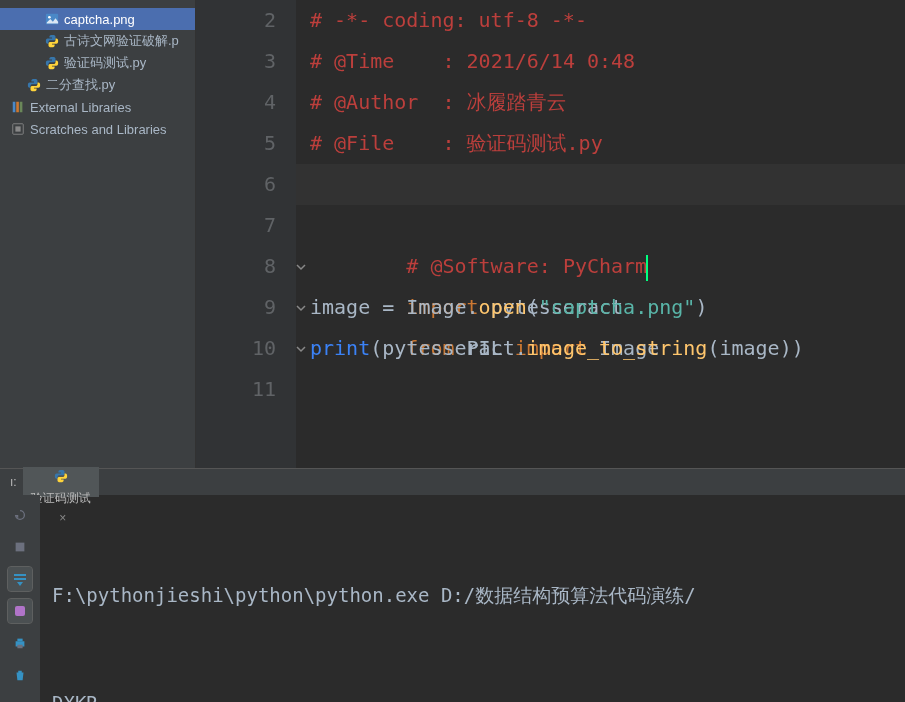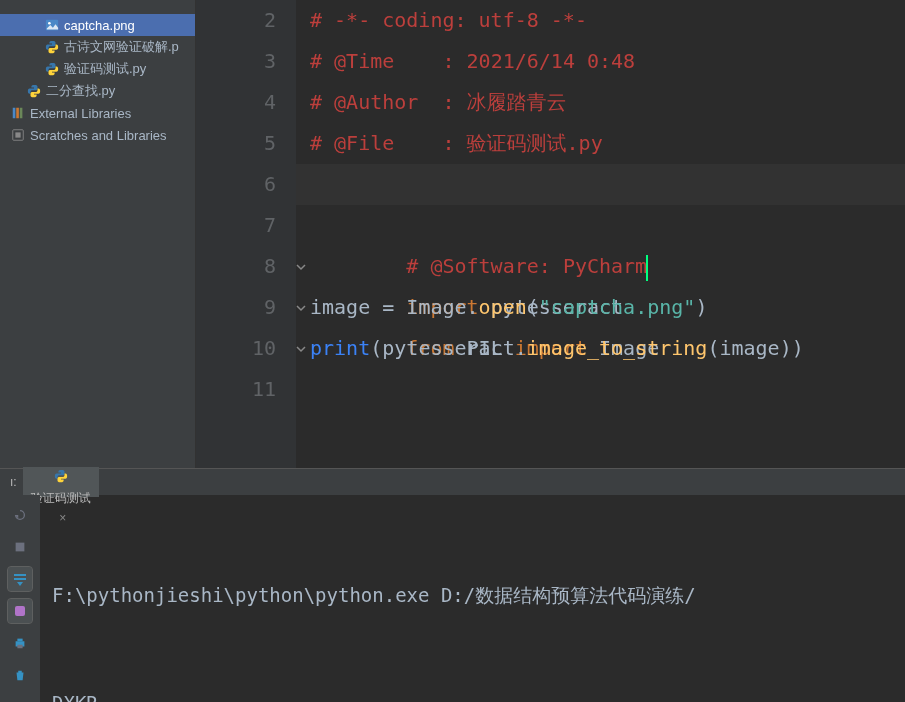--- a/index.html
+++ b/index.html
@@ -16,21 +16,21 @@
     .main-area {
       display: flex;
       flex: 1;
       min-height: 0;
     }
     .sidebar {
       width: 196px;
       background: #3c3f41;
       border-right: 1px solid #323232;
       font-size: 13px;
-      padding-top: 14px;
+      padding-top: 8px;
     }
     .tree-item {
       display: flex;
       align-items: center;
       padding: 2px 0 2px 4px;
       height: 22px;
       cursor: pointer;
     }
     .tree-item.selected {
       background: #4b6eaf;

